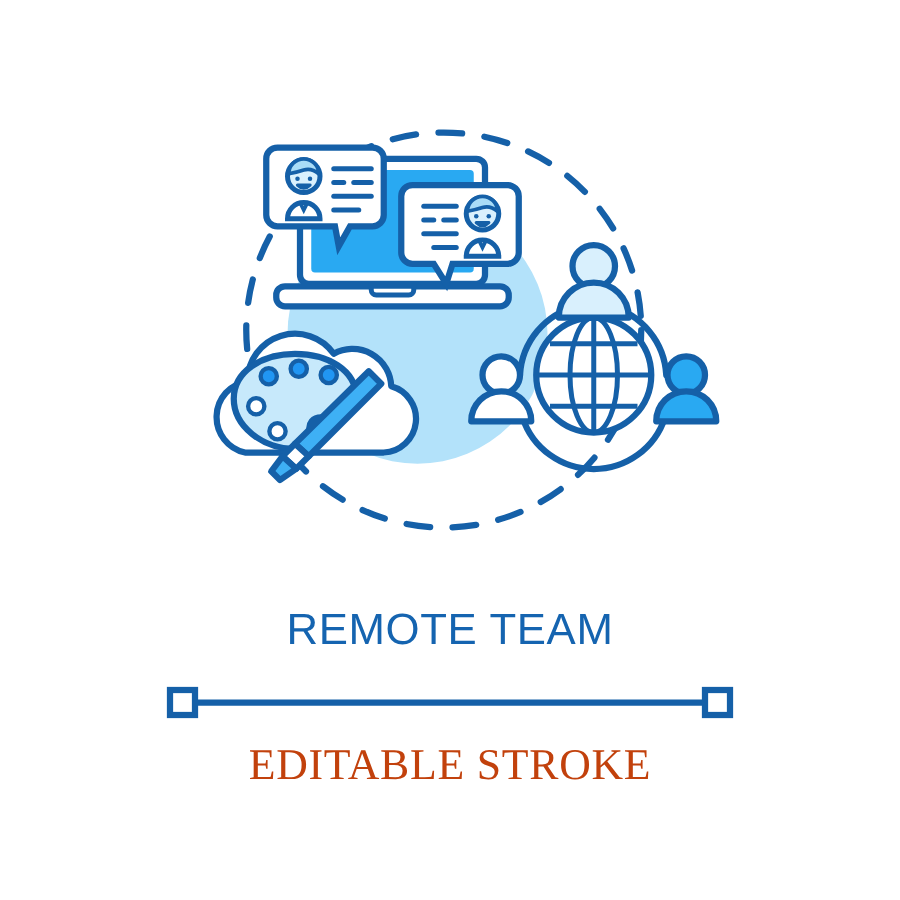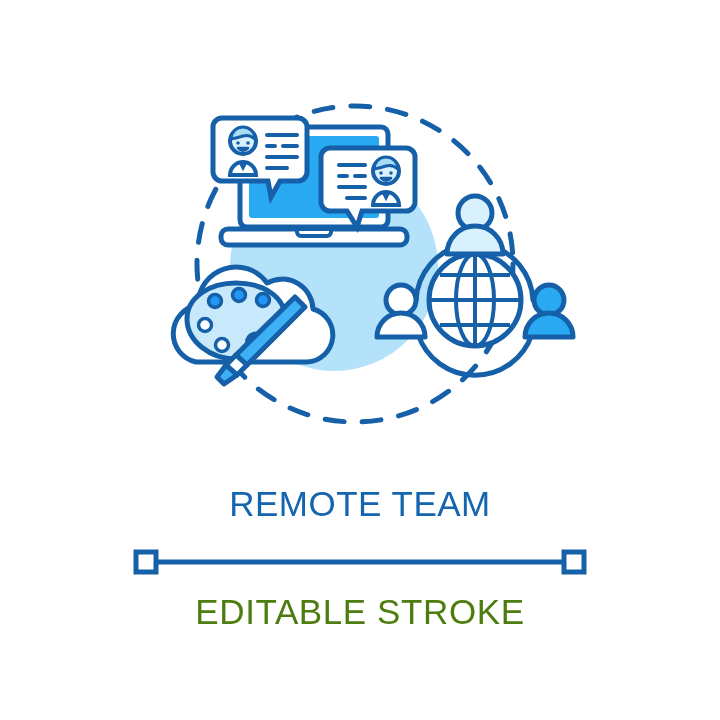--- a/index.html
+++ b/index.html
@@ -49,25 +49,25 @@
     width: 720px;
     text-align: center;
   }
   .stroke-divider {
     position: relative;
     width: 460px;
     height: 28px;
     margin: 0 auto;
   }
   .stroke-label {
-    font-family: Liberation Sans, sans-serif;
+    font-family: Liberation Serif, serif;
     font-size: 35px;
     letter-spacing: 0.6px;
     font-weight: 400;
-    color: #4d7c0f;
+    color: #c2410c;
     line-height: 44px;
     margin-top: 14px;
     white-space: nowrap;
   }
 </style>
 </head>
 <body>
 
 <div id="canvas">
 

